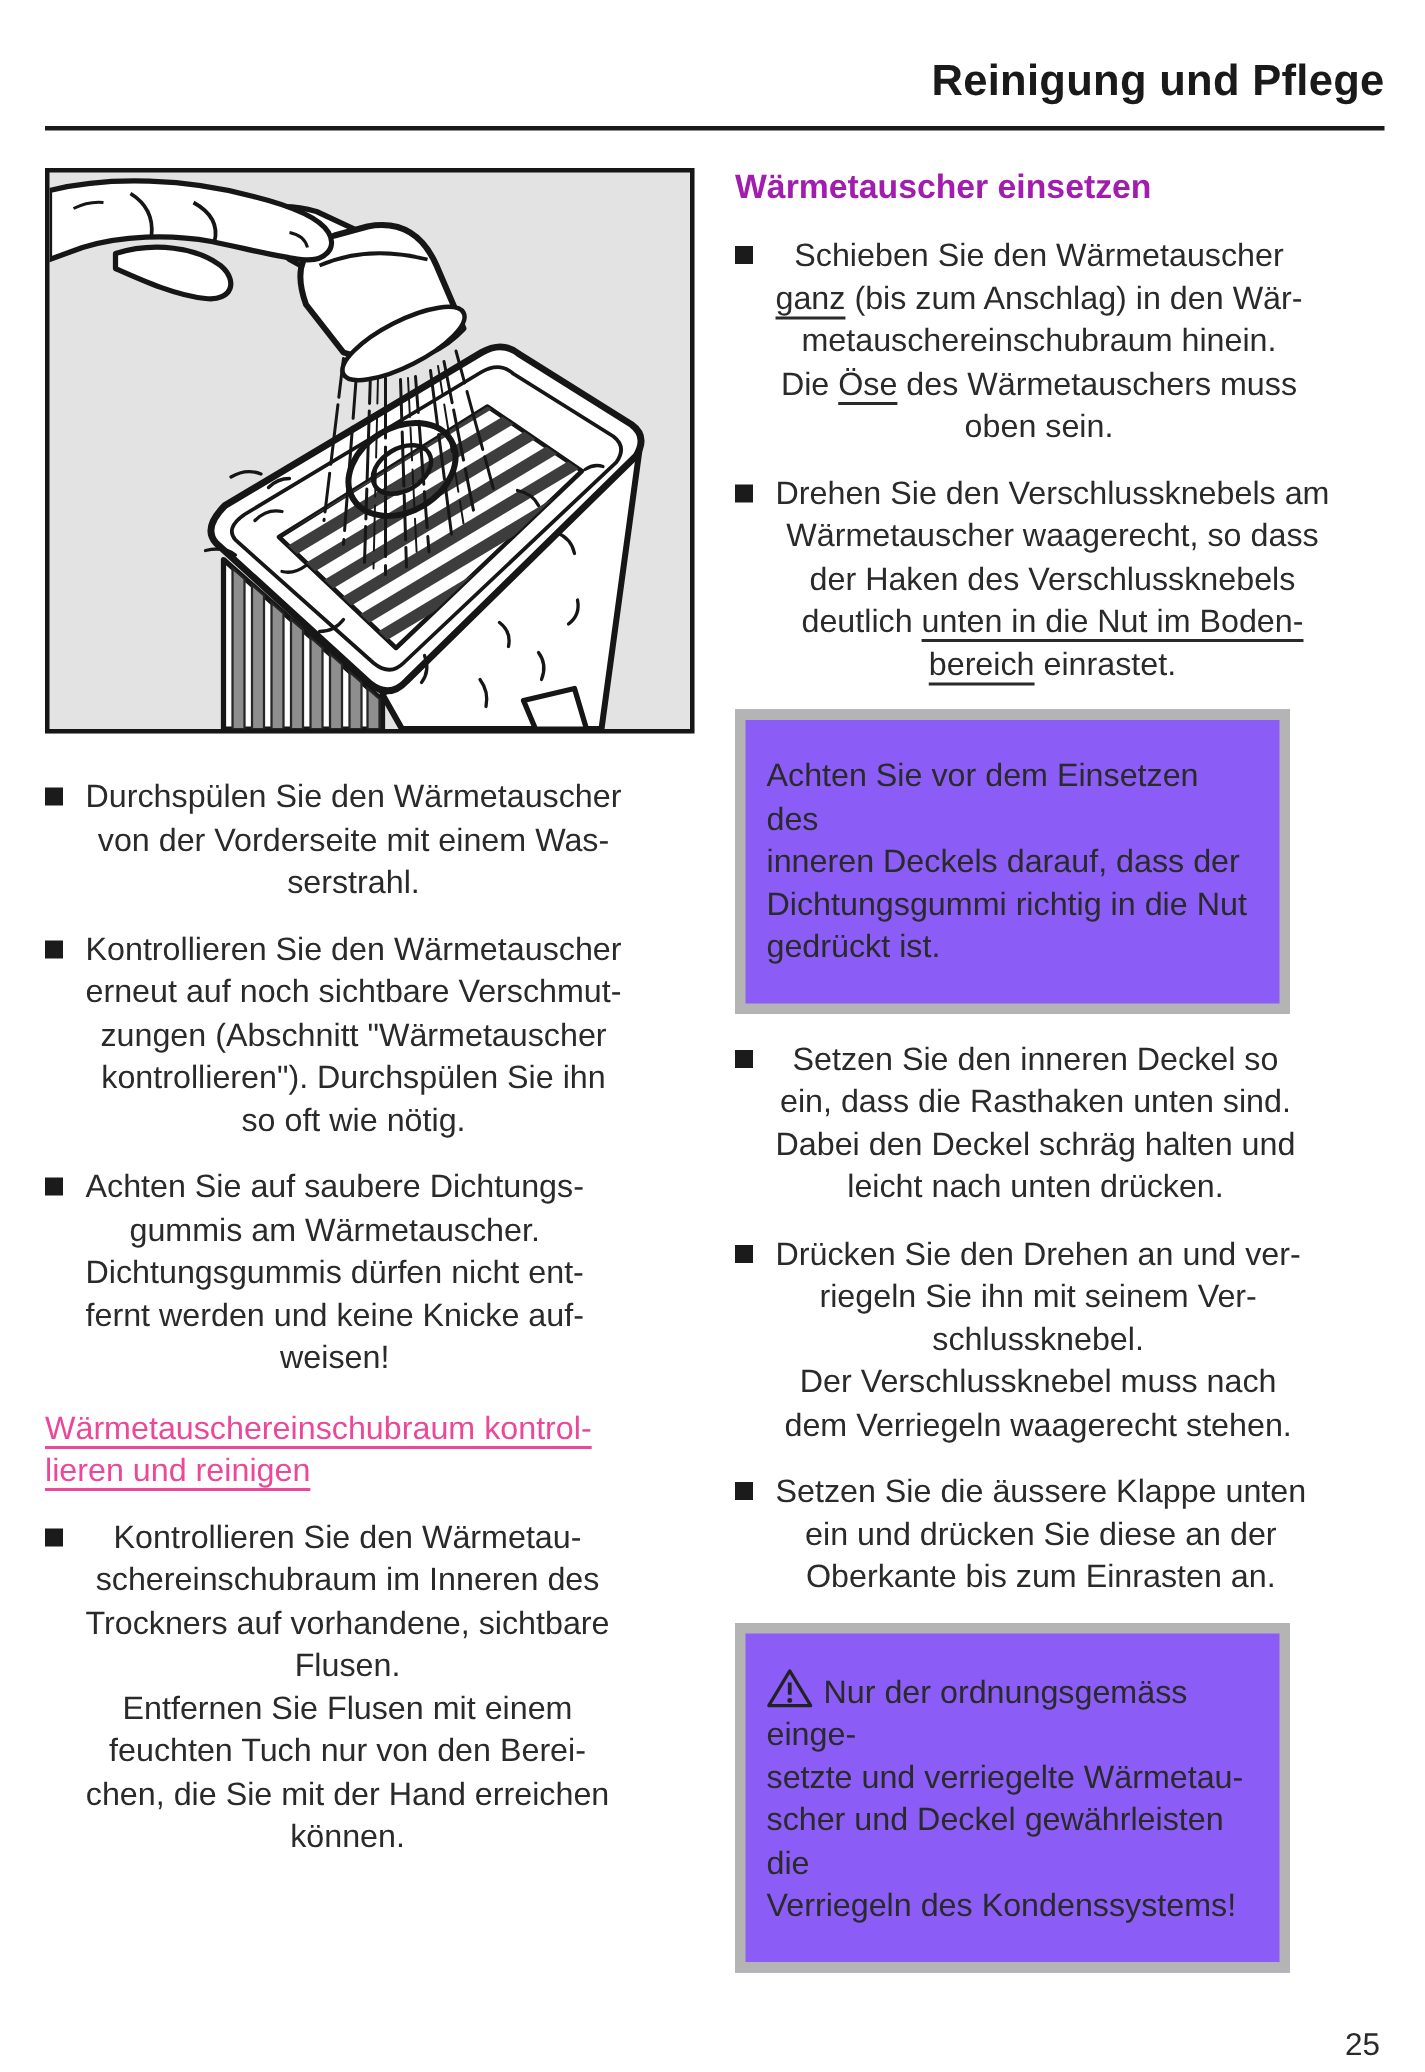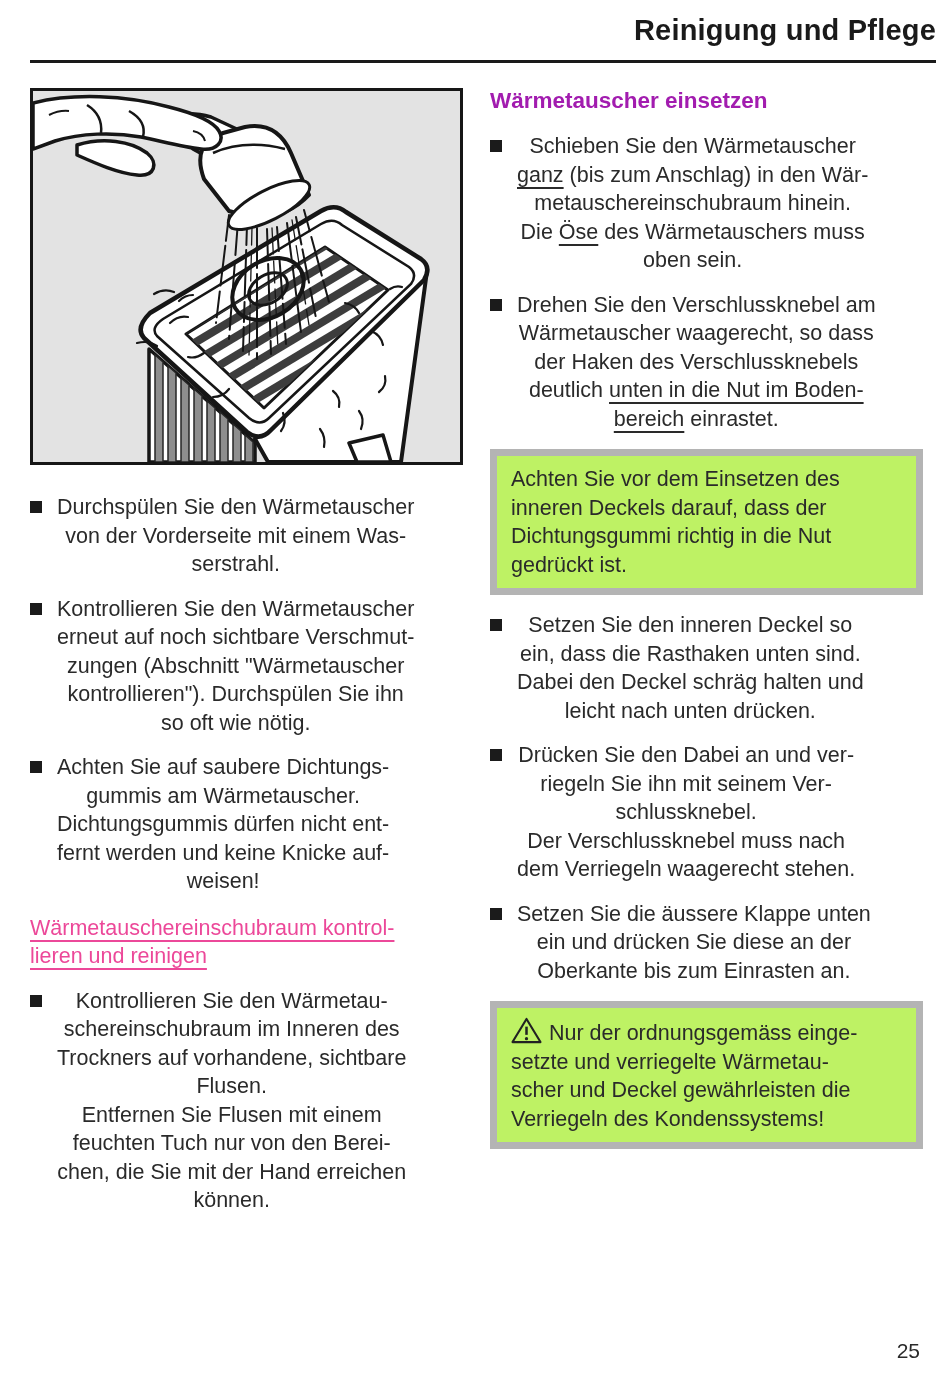--- a/index.html
+++ b/index.html
@@ -1,40 +1,40 @@
 <!DOCTYPE html>
 <html lang="de"><head>
 <meta charset="utf-8">
 <style>
   html,body{margin:0;padding:0;background:#ffffff;}
   .page{
     position:relative;width:950px;height:1381px;background:#ffffff;
     font-family:"Liberation Sans",sans-serif;color:#2a2a2a;overflow:hidden;
   }
-  .header{margin:0 14px 0 30px;padding-top:16px;}
+  .header{margin:0 27px 0 30px;padding-top:40px;}
   .title{font-size:29px;font-weight:700;color:#1a1a1a;text-align:right;line-height:1;margin:0;letter-spacing:.2px;}
   .rule{margin-top:15px;height:3px;background:#1a1a1a;}
   .columns{display:flex;gap:27px;margin:25px 27px 0 30px;}
   .col{width:433px;flex:0 0 433px;}
   .body-text,.bt{font-size:21.5px;line-height:28.5px;color:#2a2a2a;}
   .figure{
     width:433px;height:377px;box-sizing:border-box;border:3px solid #161616;
     background:#e3e3e3;margin:0 0 28px 0;
   }
   .figure svg{display:block;width:427px;height:371px;}
   .bullet{display:flex;margin:0 0 16px 0;text-align:center;}
   .bullet .sq{width:12px;height:12px;background:#1b1b1b;flex:0 0 auto;margin:8px 15px 0 0;}
   .bullet p{margin:0;}
   .subheading{font-size:21.5px;line-height:28.5px;font-weight:400;color:#ec4899;margin:18px 0 16px 0;}
   .r-heading{font-size:22.5px;line-height:26px;font-weight:700;color:#a21caf;margin:0 0 18px 0;}
-  .note-box{box-sizing:border-box;width:433px;border:7px solid #b4b4b4;background:#bef264;padding:9px 14px;margin:0 0 16px 0;}
+  .note-box{box-sizing:border-box;width:370px;border:7px solid #b4b4b4;background:#8b5cf6;padding:23px 14px;margin:0 0 16px 0;}
   .note-box p{margin:0;}
   .warn-icon{display:inline-block;vertical-align:-4px;margin-right:7px;}
   .u{text-decoration:underline;text-underline-offset:4.5px;text-decoration-thickness:1.6px;}
-  .pagenum{position:absolute;right:30px;bottom:18px;font-size:21px;color:#2a2a2a;}
+  .pagenum{position:absolute;right:30px;bottom:5px;font-size:21px;color:#2a2a2a;}
 </style>
 </head>
 <body>
 
 <div class="page">
 
   <div class="header">
     <h1 class="title">Reinigung und Pflege</h1>
     <div class="rule"></div>
   </div>
@@ -167,34 +167,34 @@
     <div class="col">
 
       <h2 class="r-heading">Wärmetauscher einsetzen</h2>
 
       <div class="bullet">
         <span class="sq"></span>
         <p class="bt"><span>Schieben Sie den Wärmetauscher</span><br><span class="u">ganz</span><span> (bis zum Anschlag) in den Wär-</span><br><span>metauschereinschubraum hinein.</span><br><span>Die </span><span class="u">Öse</span><span> des Wärmetauschers muss</span><br><span>oben sein.</span></p>
       </div>
       <div class="bullet">
         <span class="sq"></span>
-        <p class="bt"><span>Drehen Sie den Verschlussknebel am</span><br><span>Wärmetauscher waagerecht, so dass</span><br><span>der Haken des Verschlussknebels</span><br><span>deutlich </span><span class="u">unten in die Nut im Boden-</span><br><span class="u">bereich</span><span> einrastet.</span></p>
+        <p class="bt"><span>Drehen Sie den Verschlussknebels am</span><br><span>Wärmetauscher waagerecht, so dass</span><br><span>der Haken des Verschlussknebels</span><br><span>deutlich </span><span class="u">unten in die Nut im Boden-</span><br><span class="u">bereich</span><span> einrastet.</span></p>
       </div>
 
       <div class="note-box">
         <p class="bt"><span>Achten Sie vor dem Einsetzen des</span><br><span>inneren Deckels darauf, dass der</span><br><span>Dichtungsgummi richtig in die Nut</span><br><span>gedrückt ist.</span></p>
       </div>
 
       <div class="bullet">
         <span class="sq"></span>
         <p class="bt"><span>Setzen Sie den inneren Deckel so</span><br><span>ein, dass die Rasthaken unten sind.</span><br><span>Dabei den Deckel schräg halten und</span><br><span>leicht nach unten drücken.</span></p>
       </div>
       <div class="bullet">
         <span class="sq"></span>
-        <p class="bt"><span>Drücken Sie den Dabei an und ver-</span><br><span>riegeln Sie ihn mit seinem Ver-</span><br><span>schlussknebel.</span><br><span>Der Verschlussknebel muss nach</span><br><span>dem Verriegeln waagerecht stehen.</span></p>
+        <p class="bt"><span>Drücken Sie den Drehen an und ver-</span><br><span>riegeln Sie ihn mit seinem Ver-</span><br><span>schlussknebel.</span><br><span>Der Verschlussknebel muss nach</span><br><span>dem Verriegeln waagerecht stehen.</span></p>
       </div>
       <div class="bullet">
         <span class="sq"></span>
         <p class="bt"><span>Setzen Sie die äussere Klappe unten</span><br><span>ein und drücken Sie diese an der</span><br><span>Oberkante bis zum Einrasten an.</span></p>
       </div>
 
       <div class="note-box">
         <p class="bt">
           <svg class="warn-icon" width="31" height="27" viewBox="0 0 32 28">
             <path d="M16 2 L30.5 26 H1.5 Z" fill="none" stroke="#222" stroke-width="2.2" stroke-linejoin="round"></path>

